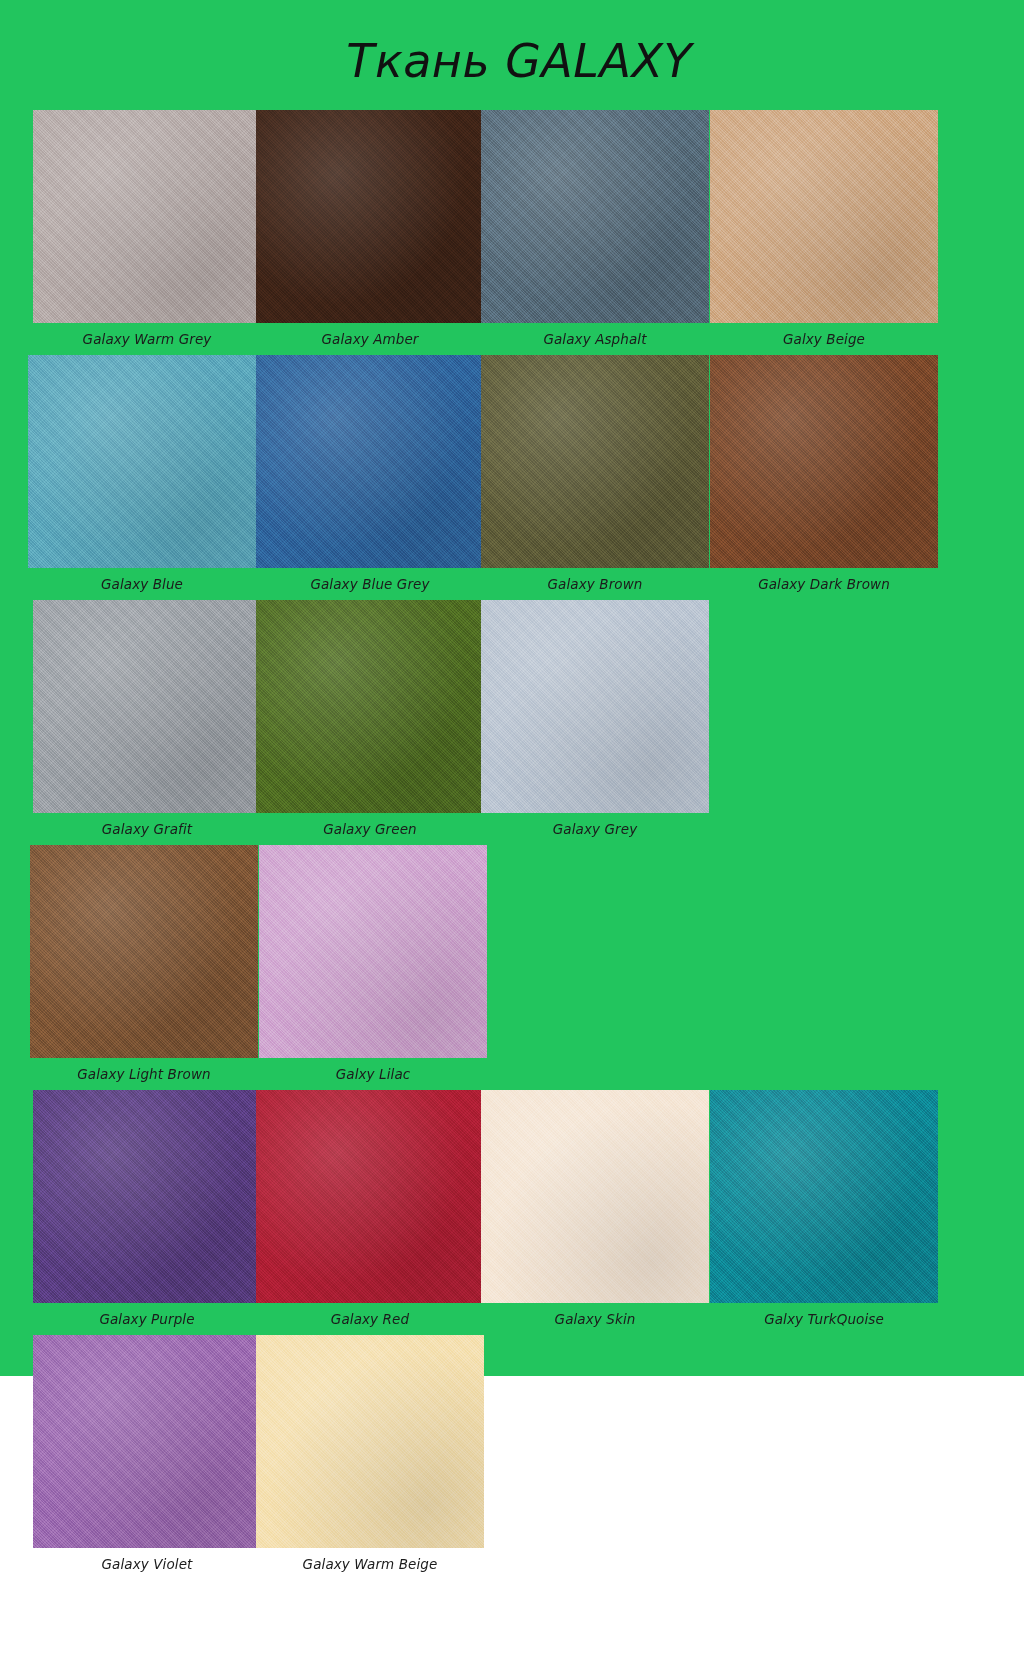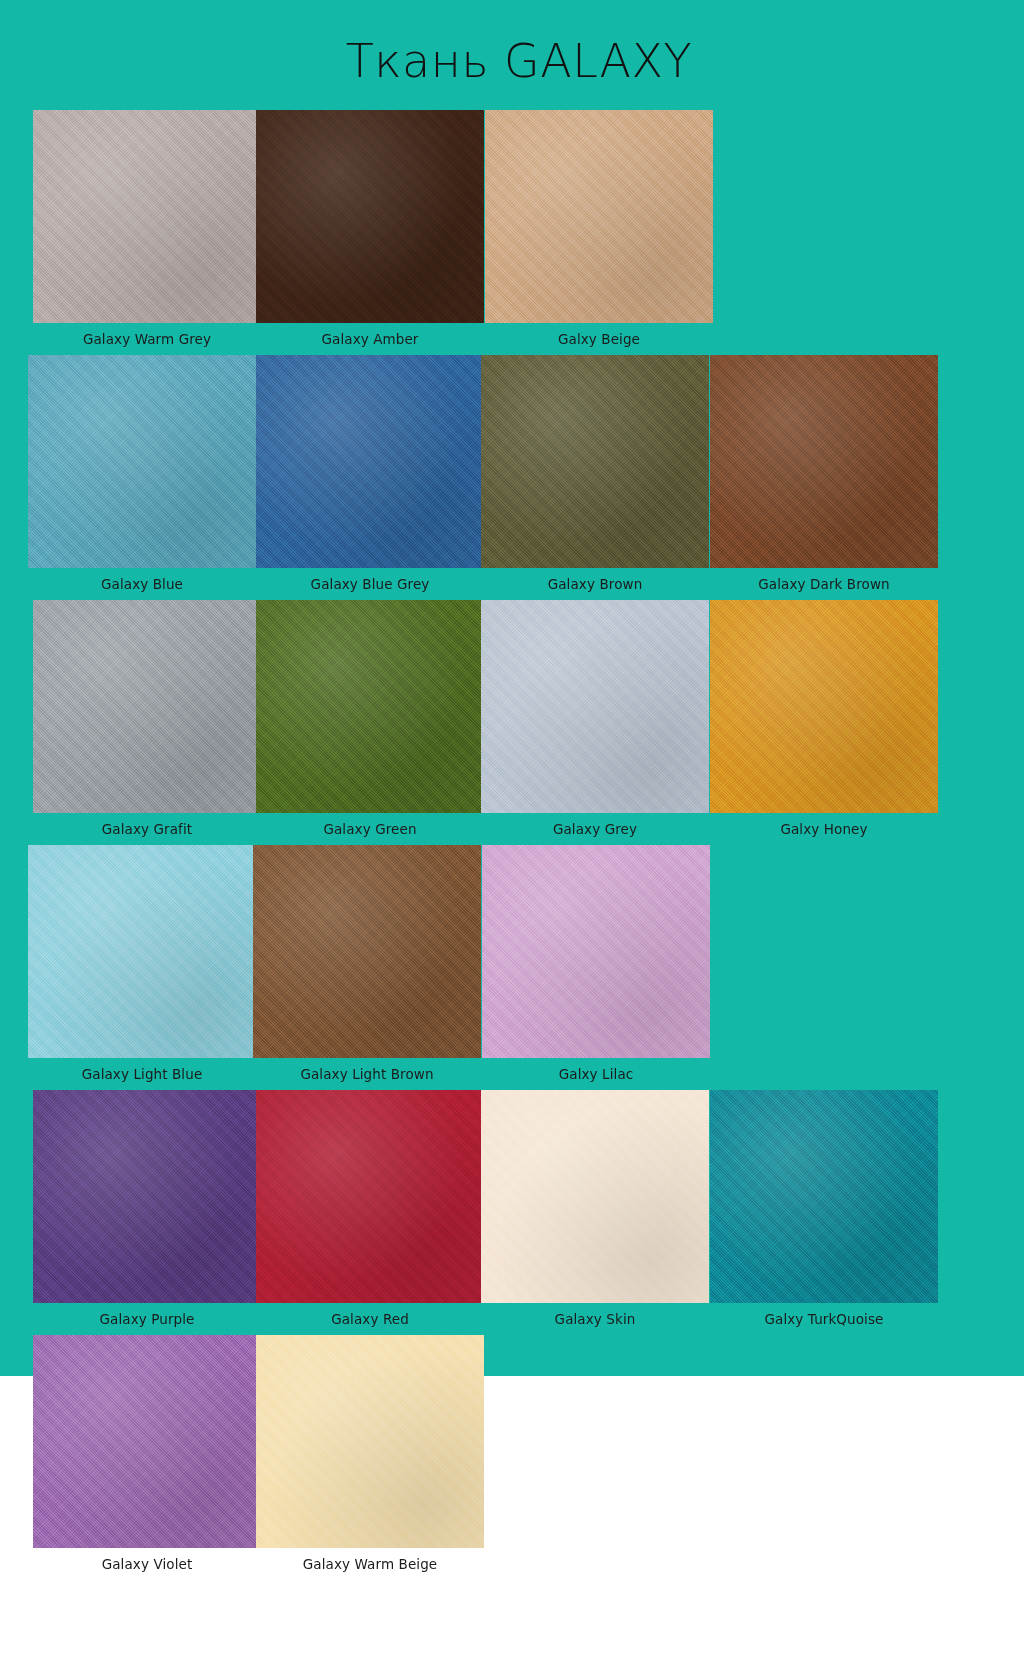--- a/index.html
+++ b/index.html
@@ -13,22 +13,23 @@
     height: 1656px;
     font-family: "DejaVu Sans", "Liberation Sans", sans-serif;
     -webkit-font-smoothing: antialiased;
     overflow: hidden;
   }
 
   .page {
     position: relative;
     width: 1024px;
     height: 1376px;
-    background: #14b8a6;
+    background: #22c55e;
     box-sizing: border-box;
+    font-style: italic;
   }
 
   
   .catalog-title {
     position: absolute;
     left: 0;
     top: 0;
     width: 692px;
     text-align: right;
     font-family: "DejaVu Sans", "Liberation Sans", sans-serif;
@@ -135,20 +136,24 @@
   <div class="swatch-grid" id="swatch-grid">
       <div class="swatch-row">
         <div class="swatch-cell col-0">
           <div class="swatch-chip" style="background-color: rgb(181, 170, 168);"></div>
           <span class="swatch-label">Galaxy Warm Grey</span>
         </div>
         <div class="swatch-cell col-1">
           <div class="swatch-chip" style="background-color: rgb(62, 35, 22);"></div>
           <span class="swatch-label">Galaxy Amber</span>
         </div>
+        <div class="swatch-cell col-2">
+          <div class="swatch-chip" style="background-color: rgb(86, 107, 122);"></div>
+          <span class="swatch-label">Galaxy Asphalt</span>
+        </div>
         <div class="swatch-cell col-3">
           <div class="swatch-chip" style="background-color: rgb(207, 168, 131);"></div>
           <span class="swatch-label">Galxy Beige</span>
         </div>
       </div>
       <div class="swatch-row">
         <div class="swatch-cell col-1">
           <div class="swatch-chip" style="background-color: rgb(90, 166, 187);"></div>
           <span class="swatch-label">Galaxy Blue</span>
         </div>
@@ -171,30 +176,22 @@
           <span class="swatch-label">Galaxy Grafit</span>
         </div>
         <div class="swatch-cell col-1">
           <div class="swatch-chip" style="background-color: rgb(78, 107, 34);"></div>
           <span class="swatch-label">Galaxy Green</span>
         </div>
         <div class="swatch-cell col-2">
           <div class="swatch-chip" style="background-color: rgb(186, 197, 210);"></div>
           <span class="swatch-label">Galaxy Grey</span>
         </div>
-        <div class="swatch-cell col-3">
-          <div class="swatch-chip" style="background-color: rgb(216, 148, 34);"></div>
-          <span class="swatch-label">Galxy Honey</span>
-        </div>
-      </div>
-      <div class="swatch-row">
-        <div class="swatch-cell col-1">
-          <div class="swatch-chip" style="background-color: rgb(143, 208, 221);"></div>
-          <span class="swatch-label">Galaxy Light Blue</span>
-        </div>
+      </div>
+      <div class="swatch-row">
         <div class="swatch-cell col-2">
           <div class="swatch-chip" style="background-color: rgb(125, 85, 53);"></div>
           <span class="swatch-label">Galaxy Light Brown</span>
         </div>
         <div class="swatch-cell col-3">
           <div class="swatch-chip" style="background-color: rgb(208, 165, 208);"></div>
           <span class="swatch-label">Galxy Lilac</span>
         </div>
       </div>
       <div class="swatch-row">

